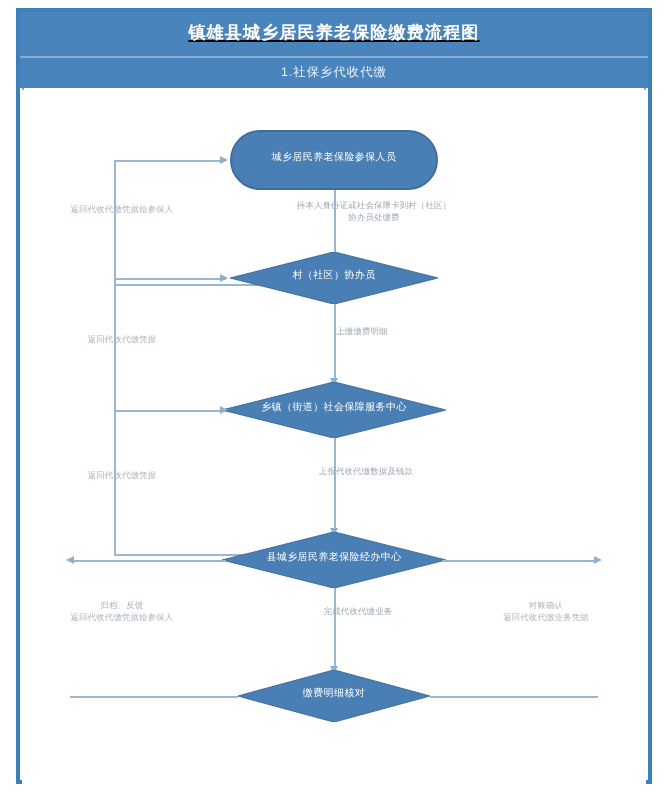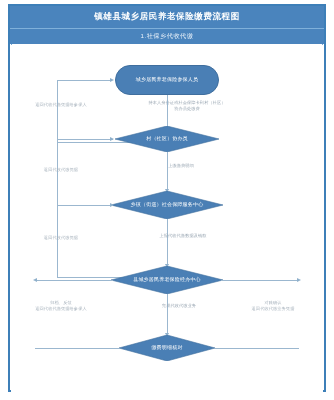--- a/index.html
+++ b/index.html
@@ -32,20 +32,21 @@
   }
 
   
   .header{
     position:absolute;
     left:10px; top:6px;
     width:314px; height:22px;
     background:#4a84bd;
     display:flex;align-items:center;justify-content:center;
     box-sizing:border-box;
+    text-decoration:underline;
   }
   .header-title{
     color:#ffffff;
     font-size:8.5px;
     letter-spacing:.6px;
     white-space:nowrap;
     font-weight:bold;
   }
   .subheader{
     position:absolute;

